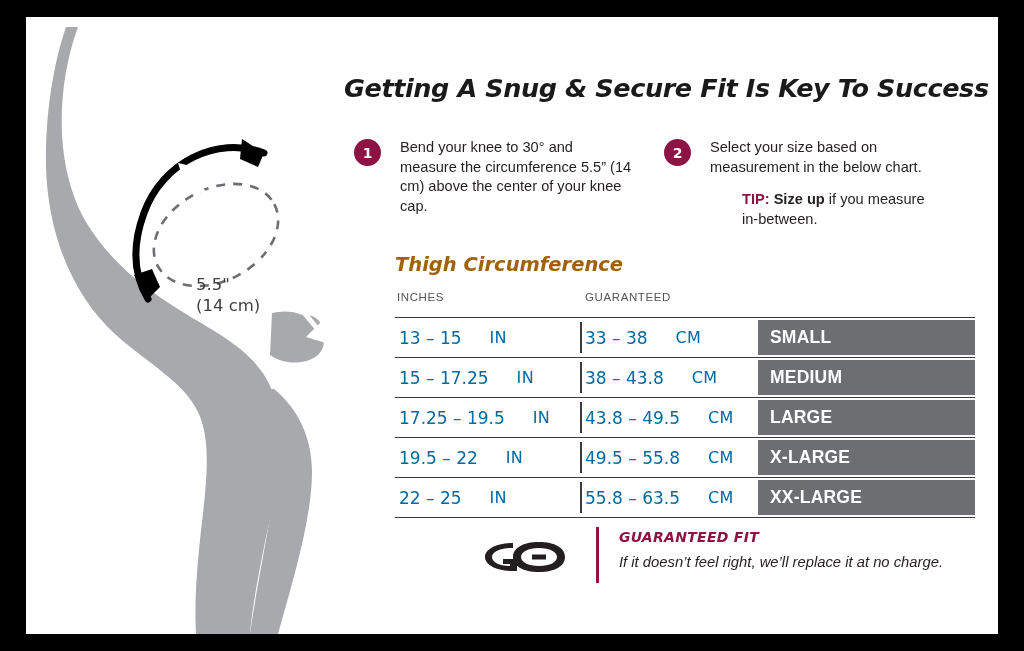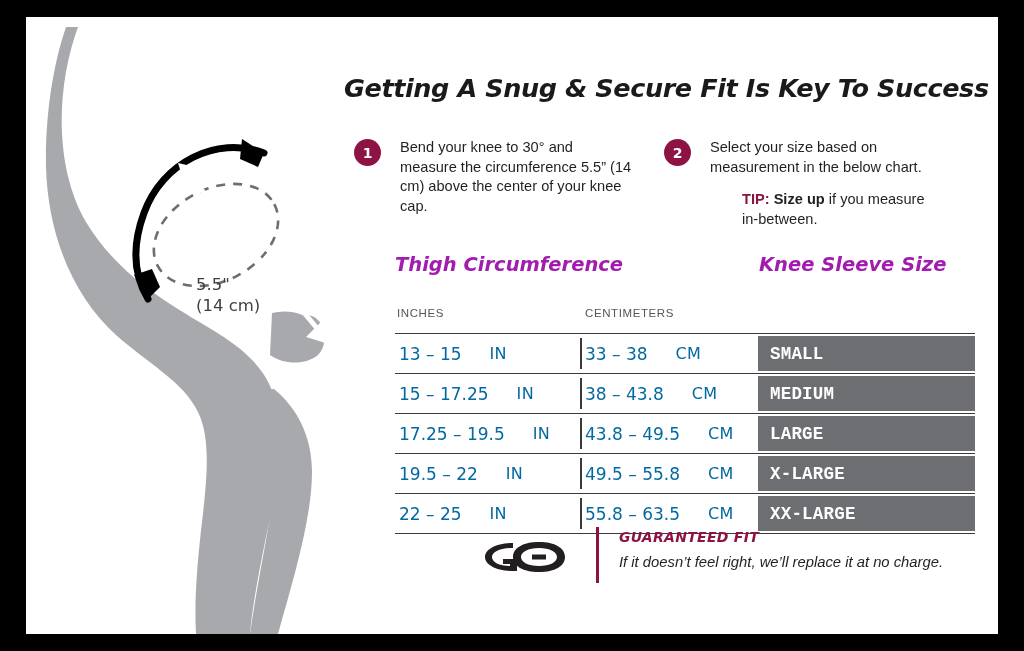--- a/index.html
+++ b/index.html
@@ -110,30 +110,29 @@
   .tbl-head {
     position: relative;
     height: 38px;
   }
   .tbl-title {
     position: absolute;
     font-family: "DejaVu Sans", sans-serif;
     font-style: italic;
     font-weight: bold;
     font-size: 19.5px;
-    color: #a21caf;
+    color: #a16207;
     white-space: nowrap;
   }
   .tbl-title.left { left: 0px; top: 0px; }
   .tbl-title.right { left: 364px; top: 0px; }
 
   .tbl-sub {
     position: relative;
     height: 26px;
-    margin-top: 16px;
   }
   .tbl-sub span {
     position: absolute;
     font-family: "Liberation Sans", sans-serif;
     font-size: 11.5px;
     letter-spacing: 0.6px;
     color: #555555;
   }
   .tbl-sub .c1 { left: 2px; top: 0px; }
   .tbl-sub .c2 { left: 190px; top: 0px; }
@@ -177,21 +176,21 @@
     left: 363px;
     top: 2px;
     width: 217px;
     height: 35px;
     background: #6d6e71;
     color: #ffffff;
     display: flex;
     align-items: center;
     padding-left: 12px;
     box-sizing: border-box;
-    font-family: Liberation Mono, monospace;
+    font-family: Liberation Sans, sans-serif;
     font-weight: bold;
     font-size: 17.5px;
     letter-spacing: 0.2px;
   }
 
   
   .footer {
     position: absolute;
     left: 133px;
     top: 500px;
@@ -300,26 +299,25 @@
       <div class="tip">
         <span class="tip-label">TIP:</span>
         <span class="tip-bold">Size up</span><span> if you measure in-between.</span>
       </div>
     </div>
 
     <div class="table">
 
       <div class="tbl-head">
         <div class="tbl-title left">Thigh Circumference</div>
-        <div class="tbl-title right">Knee Sleeve Size</div>
       </div>
 
       <div class="tbl-sub">
         <span class="c1">INCHES</span>
-        <span class="c2">CENTIMETERS</span>
+        <span class="c2">GUARANTEED</span>
       </div>
 
       <div class="row">
         <div class="divider"></div>
         <div class="cell c1">
             <span>13 – 15</span>
             <span class="unit">IN</span>
           </div>
         <div class="cell c2">
             <span>33 – 38</span>

